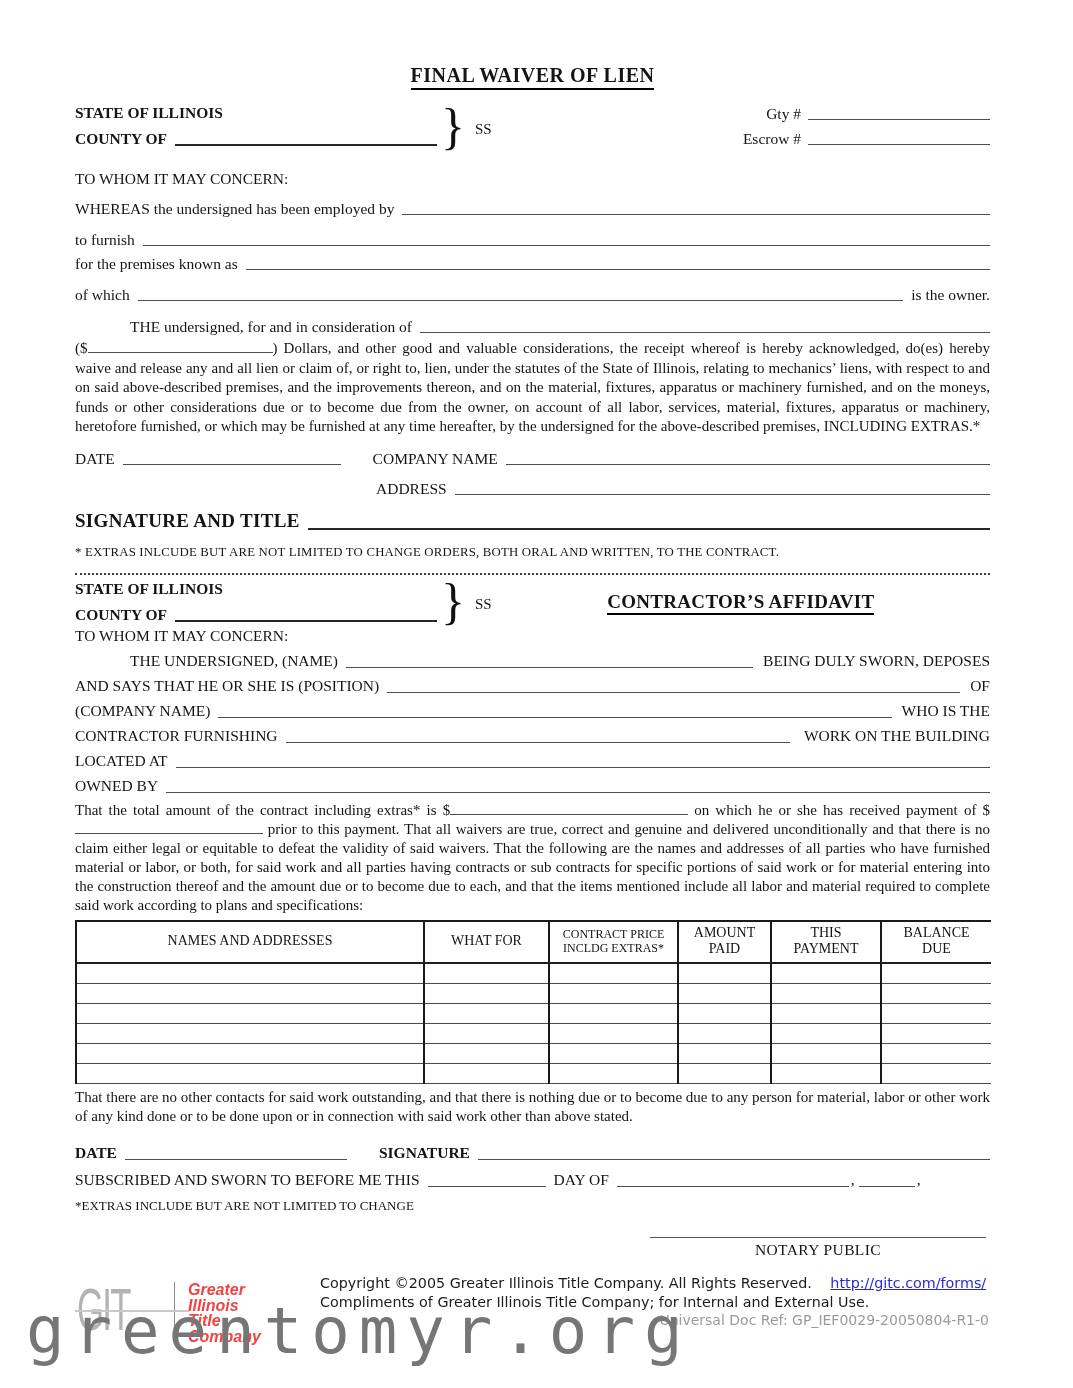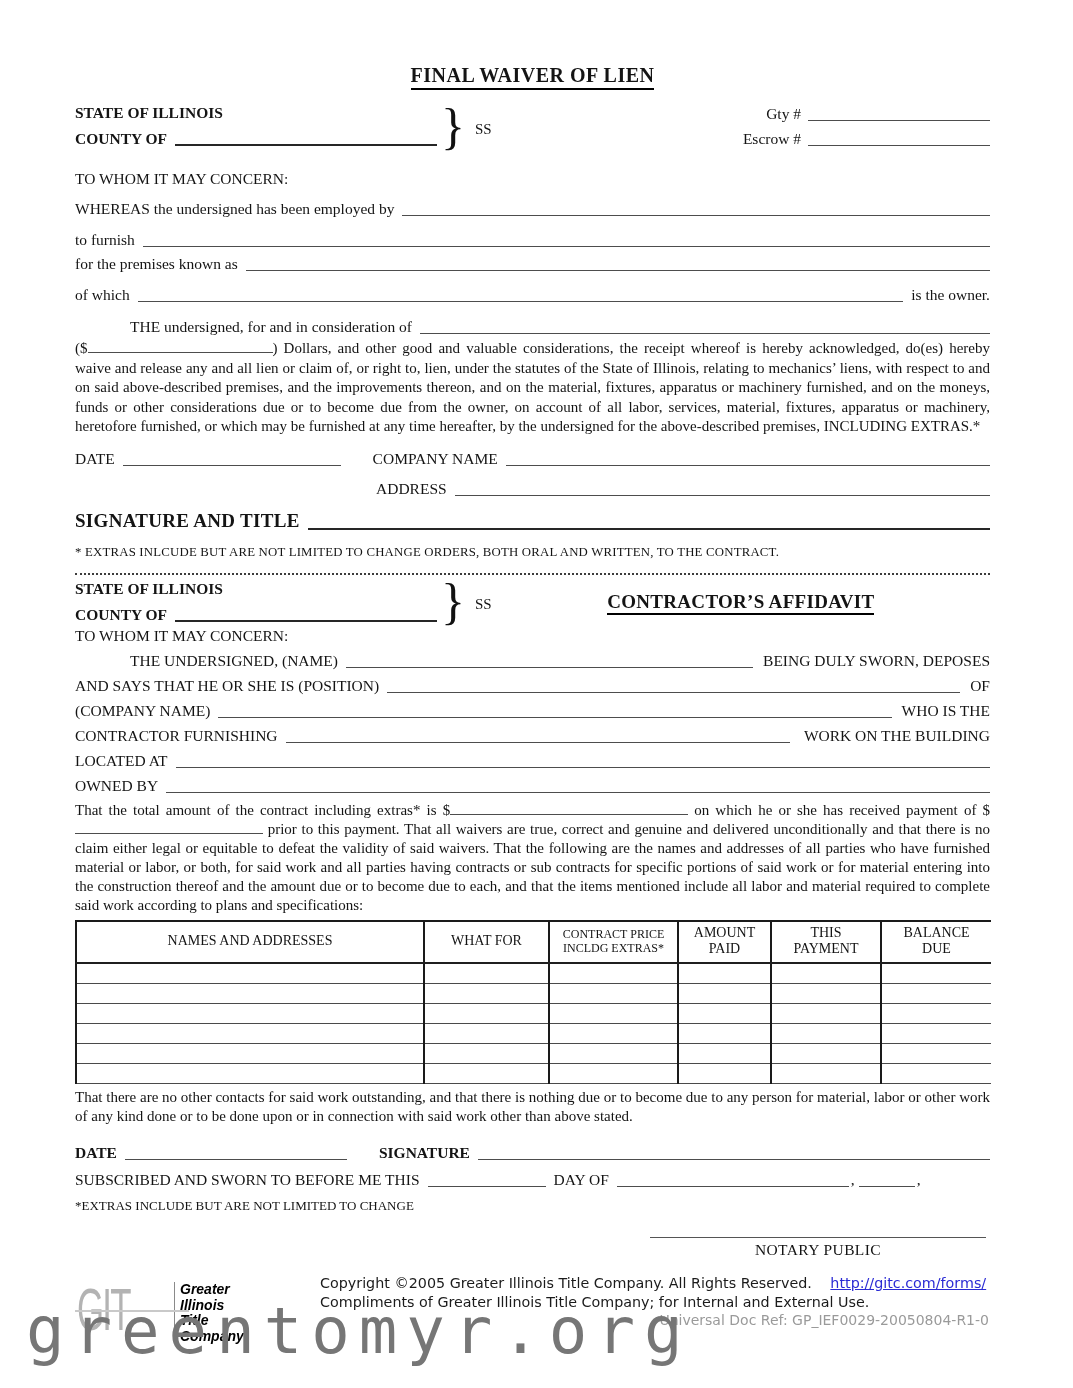--- a/index.html
+++ b/index.html
@@ -6,32 +6,32 @@
   .page{
     width:1073px;height:1388px;position:relative;background:#ffffff;
     font-family:"Liberation Serif",serif;color:#141414;
     box-sizing:border-box;padding:64px 83px 0 75px;overflow:hidden;
     margin:0 auto;
   }
   .center{text-align:center;}
   .title{font-size:20px;font-weight:bold;display:inline-block;border-bottom:2px solid #000;letter-spacing:.5px;padding-bottom:1px;}
   .bold{font-weight:bold;}
   .fs{font-size:15.5px;}
-  .frow{display:flex;align-items:flex-end;}
+  .frow{display:flex;align-items:flex-start;}
   .nowrap{white-space:nowrap;}
   .blank{display:inline-block;border-bottom:1px solid #4d4d4d;height:14px;vertical-align:baseline;}
   .blank-dark{border-bottom:2px solid #262626;}
   .fill{flex:1 1 auto;margin:0 0 2px 8px;}
   .hdr{display:flex;align-items:center;margin-top:14px;}
   .hdr-left{width:362px;}
   .hdr-left .line2{margin-top:8px;}
   .brace{font-size:50px;font-weight:400;line-height:.85;margin:0 10px 0 4px;color:#111;}
   .ss{font-size:15px;margin-top:6px;}
   .hdr-right{margin-left:auto;width:268px;}
-  .hdr-right .rrow{display:flex;align-items:flex-end;justify-content:flex-end;margin-top:7px;}
+  .hdr-right .rrow{display:flex;justify-content:flex-end;margin-top:7px;}
   .hdr-right .rrow:first-child{margin-top:0;}
   .hdr-right .blank{width:182px;margin-left:7px;margin-bottom:2px;}
   .affi-title{font-size:19px;font-weight:bold;border-bottom:2px solid #000;padding-bottom:1px;letter-spacing:.3px;}
   .affi-wrap{flex:1;text-align:center;}
   .para{font-size:15px;line-height:19.5px;text-align:justify;}
   .para .blank{height:13px;}
   .row-mt{margin-top:12px;}
   .sig-label{font-size:19px;font-weight:bold;letter-spacing:.3px;}
   .small-note{font-size:12.8px;margin-top:13px;letter-spacing:.2px;}
   .dashed-sep{border-bottom:2px dotted #3c3c3c;margin-top:13px;}
@@ -50,22 +50,22 @@
   .bottom-sig{display:flex;align-items:flex-end;margin-top:17px;font-size:15.5px;}
   .sworn{display:flex;align-items:flex-end;margin-top:9px;font-size:15.5px;white-space:nowrap;}
   .extras2{font-size:13px;line-height:18px;margin-top:8px;}
   
   .notary{position:absolute;left:650px;top:1237px;width:336px;text-align:center;}
   .notary .nline{border-top:1.5px solid #555;}
   .notary .nlab{font-size:15.5px;margin-top:3px;letter-spacing:.4px;}
   .logo{position:absolute;left:77px;top:1282px;display:flex;align-items:flex-start;gap:28px;}
   .logo .git{font-family:"Liberation Sans",sans-serif;font-size:60px;line-height:56px;color:#b3b3b3;
     transform:scaleX(.58);transform-origin:left top;letter-spacing:-3px;font-weight:400;}
-  .logo .lines{border-left:1.5px solid #8a8a8a;margin-left:-22px;padding-left:5px;
-    font-family:"Liberation Sans",sans-serif;font-style:italic;font-weight:bold;font-size:14px;line-height:15.5px;color:#000000;}
+  .logo .lines{border-left:1.5px solid #8a8a8a;margin-left:-22px;padding-left:13px;
+    font-family:"Liberation Sans",sans-serif;font-style:italic;font-weight:bold;font-size:16px;line-height:15.5px;color:#ef4444;}
   .logo-underline{position:absolute;left:75px;top:1310px;width:114px;border-top:2px solid #c9c9c9;}
   .copyright{position:absolute;left:320px;top:1274px;font-family:"DejaVu Sans","Liberation Sans",sans-serif;
     font-size:14.3px;line-height:18.5px;color:#1b1b1b;}
   .copyright a{text-decoration:underline;}
   .docref{position:absolute;right:84px;top:1312px;font-family:"DejaVu Sans","Liberation Sans",sans-serif;
     font-size:14px;color:#9a9a9a;}
   .watermark{position:absolute;left:26px;top:1294px;font-family:"DejaVu Sans Mono","Liberation Mono",monospace;
     font-size:64px;color:#767676;letter-spacing:9px;white-space:nowrap;}
 </style>
 </head>

